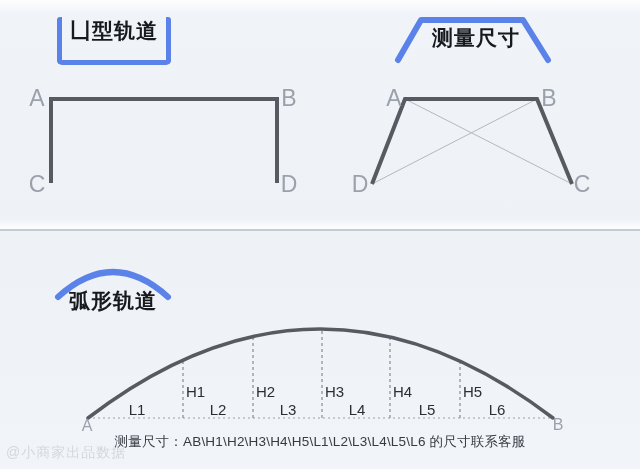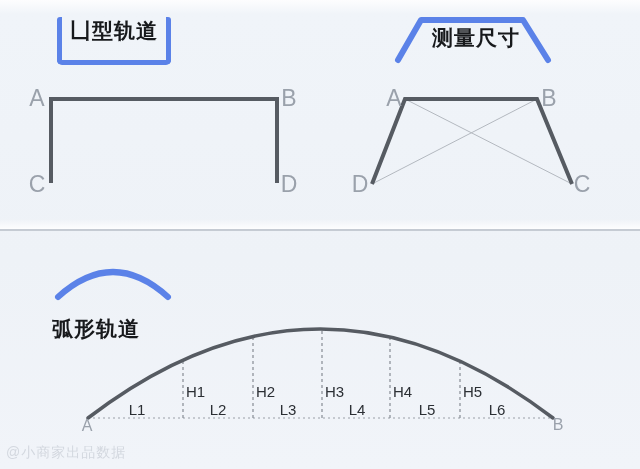--- a/index.html
+++ b/index.html
@@ -14,21 +14,21 @@
   .badge-u {
     left:57px; top:17px; width:104px; height:43px;
     border-left:5px solid #5b82e8; border-right:5px solid #5b82e8; border-bottom:5px solid #5b82e8;
     border-radius:3px 3px 5px 5px;
     display:flex; align-items:flex-start; justify-content:center;
   }
   .badge-title {
     font-size:21px; font-weight:700; color:#17191c; letter-spacing:1px; white-space:nowrap;
   }
   .trap-title { left:404px; top:24px; width:144px; text-align:center; }
-  .arc-title  { left:52px;  top:287px; width:122px; text-align:left;margin-top:28px; }
+  .arc-title  { left:52px;  top:287px; width:122px; text-align:center; }
 
   
   .caption {
     font-size:13px; color:#363b42; text-align:center; white-space:nowrap; letter-spacing:.2px;
   }
   .caption-left   { left:20px;  top:199px; width:300px; }
   .caption-right  { left:330px; top:199px; width:300px; }
   .caption-bottom { left:20px;  top:433px; width:600px; font-size:13.5px; }
 
   
@@ -111,16 +111,17 @@
     <text class="dim-label" x="148" y="100" text-anchor="middle">L2</text>
     <text class="dim-label" x="218" y="100" text-anchor="middle">L3</text>
     <text class="dim-label" x="287" y="100" text-anchor="middle">L4</text>
     <text class="dim-label" x="357" y="100" text-anchor="middle">L5</text>
     <text class="dim-label" x="427" y="100" text-anchor="middle">L6</text>
 
     <text class="end-label" x="17" y="116" text-anchor="middle">A</text>
     <text class="end-label" x="488" y="115" text-anchor="middle">B</text>
   </svg>
 
+  <div class="abs caption caption-bottom">测量尺寸：AB\H1\H2\H3\H4\H5\L1\L2\L3\L4\L5\L6 的尺寸联系客服</div>
 
   <div class="abs watermark">@小商家出品数据</div>
 
 </div>
 
 </body></html>

